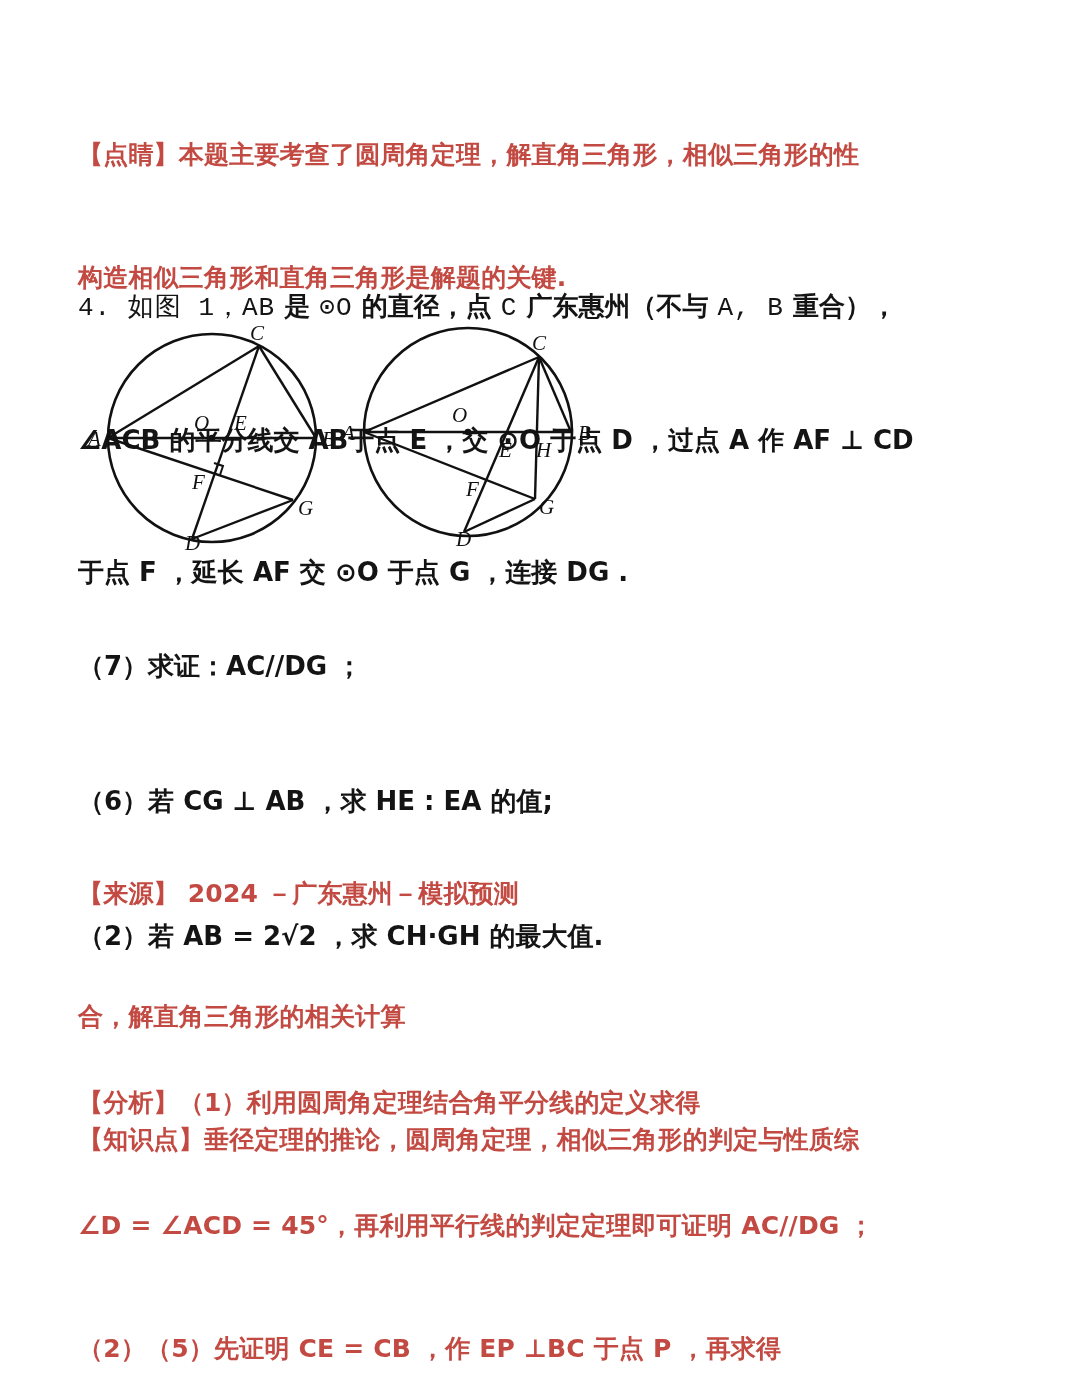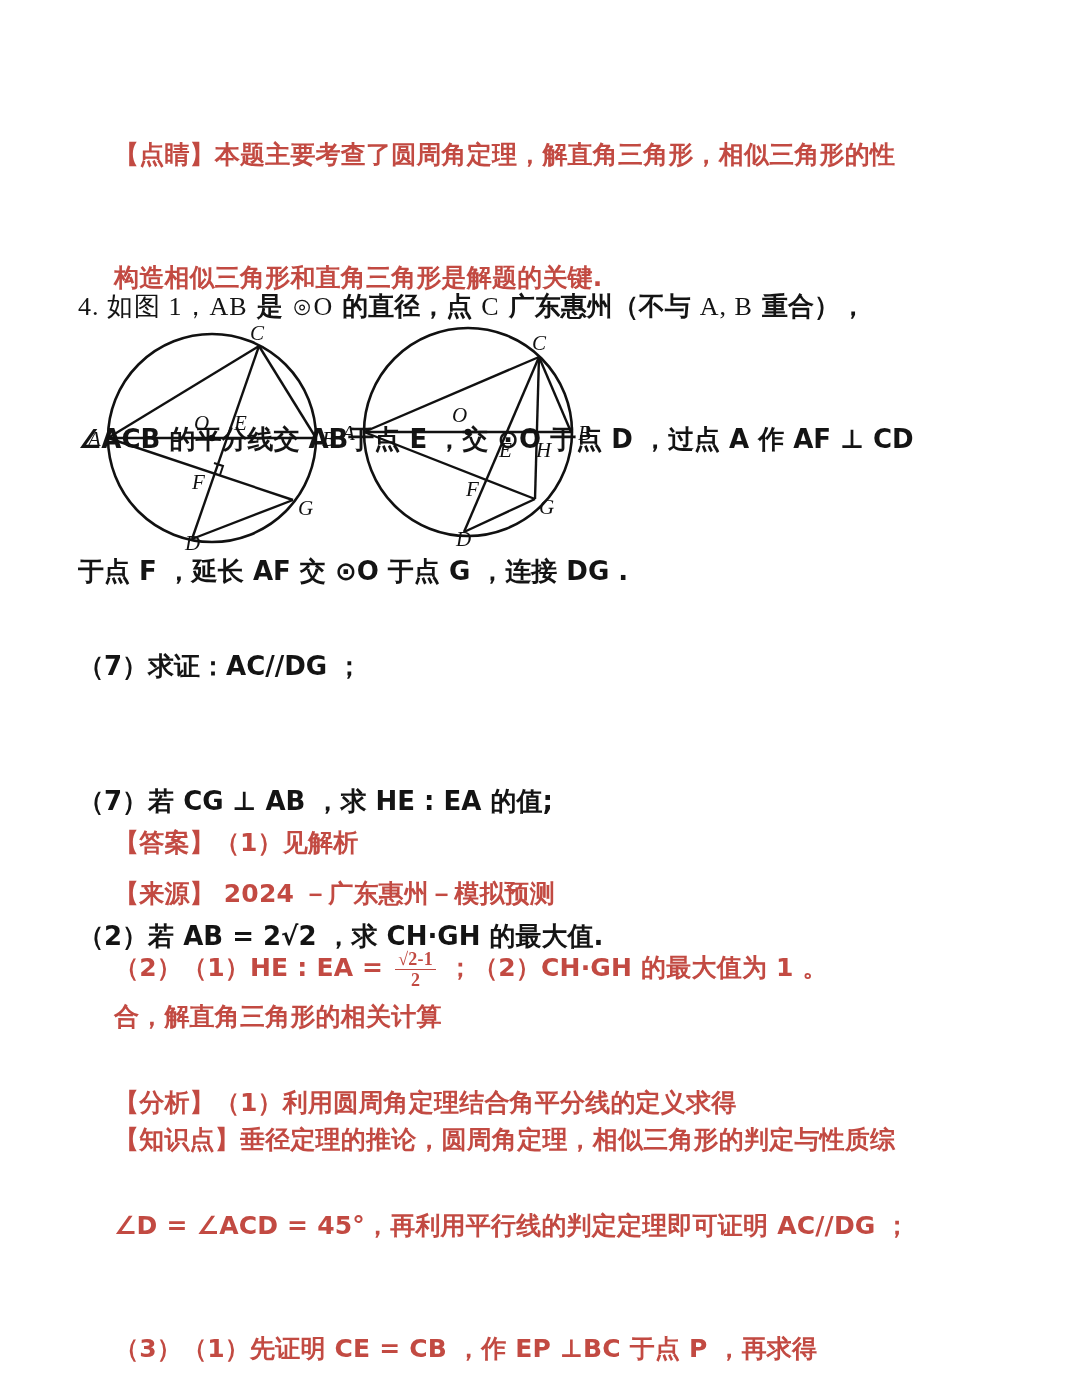--- a/index.html
+++ b/index.html
@@ -30,34 +30,33 @@
 
   
   .redline {
     font-family: "DejaVu Sans", sans-serif;
     color: #c24a42;
     font-size: 25px;
     font-weight: 600;
     line-height: 41px;
     white-space: pre;
     letter-spacing: 0.2px;
-    margin-left: 36px;
   }
 
   
   .qline {
     font-family: "DejaVu Sans", sans-serif;
     color: #141414;
     font-size: 26px;
     font-weight: 700;
     line-height: 44px;
     white-space: pre;
   }
   .qline .ser {
-    font-family: Liberation Serif, serif;
+    font-family: Liberation Mono, monospace;
     font-weight: 500;
     letter-spacing: 1px;
   }
 
   
   .frac {
     display: inline-block;
     vertical-align: -0.55em;
     text-align: center;
     font-family: "Liberation Serif", serif;
@@ -162,41 +161,37 @@
       <text class="fg-lbl" x="159" y="133">E</text>
       <text class="fg-lbl" x="126" y="172">F</text>
       <text class="fg-lbl" x="199" y="190">G</text>
       <text class="fg-lbl" x="196" y="133">H</text>
       <text class="fg-lbl" x="112" y="98">O</text>
     </svg>
   </div>
 
   <div class="blk qline" style="left:78px; top:554px; width:960px; line-height:45px;">
     <div>（7）求证：AC//DG ；</div>
-    <div>（7）若 CG ⊥ AB ，求 HE : EA 的值;</div>
+    <div>（6）若 CG ⊥ AB ，求 HE : EA 的值;</div>
     <div>（2）若 AB = 2√2 ，求 CH·GH 的最大值.</div>
   </div>
 
-  <div class="blk redline" style="left:78px; top:740px; width:960px;">
-    <div>【答案】（1）见解析</div>
-    <div style="white-space:normal; line-height:46px;"><span>（2）（1）HE : EA = </span><span class="frac"><span class="num">√2-1</span><span class="den">2</span></span><span> ；（2）CH·GH 的最大值为 1 。</span></div>
-  </div>
 
 
   <div class="blk redline" style="left:78px; top:873px; width:900px;">【来源】 2024 －广东惠州－模拟预测</div>
 
   <div class="blk redline" style="left:78px; top:914px; width:960px;">
     <div>合，解直角三角形的相关计算</div>
     <div>【知识点】垂径定理的推论，圆周角定理，相似三角形的判定与性质综</div>
   </div>
 
   <div class="blk redline" style="left:78px; top:1000px; width:975px; line-height:41px;">
     <div>【分析】（1）利用圆周角定理结合角平分线的定义求得</div>
     <div>∠D = ∠ACD = 45°，再利用平行线的判定定理即可证明 AC//DG ；</div>
-    <div>（3）（1）先证明 CE = CB ，作 EP ⊥BC 于点 P ，再求得</div>
+    <div>（2）（5）先证明 CE = CB ，作 EP ⊥BC 于点 P ，再求得</div>
     
     
     
     
     
     
   </div>
 
 </div>
 

